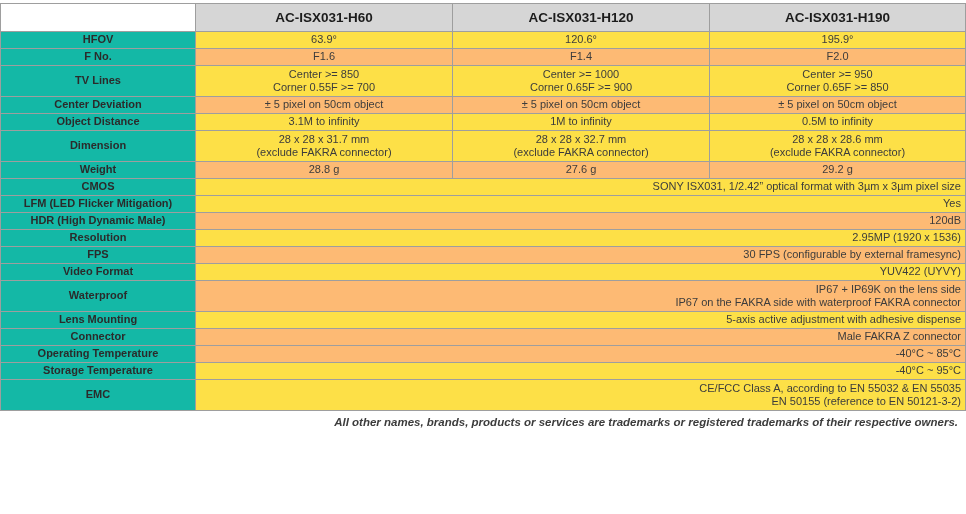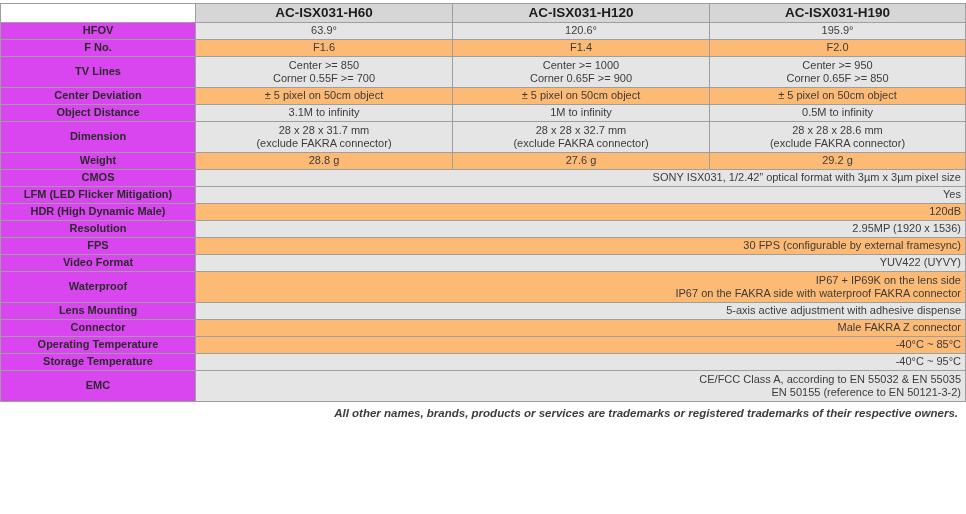--- a/index.html
+++ b/index.html
@@ -36,39 +36,39 @@
   th.corner {
     border: none;
     background: #ffffff;
   }
   
   thead th.prod {
     background: #d6d6d6;
     color: #1c1c1c;
     font-weight: bold;
     font-size: 13.5px;
-    height: 19px;
+    height: 28px;
     text-align: center;
   }
   
   tbody th.lbl {
-    background: #d946ef;
+    background: #14b8a6;
     color: #2b2b2b;
     font-weight: bold;
     text-align: center;
     padding: 1px 2px;
   }
   tbody tr {
     height: 17px;
   }
   tbody tr.dbl {
     height: 31px;
   }
   tbody td {
-    background: #e5e5e5;
+    background: #fde047;
     white-space: pre-line;
   }
   tbody tr.shaded td {
     background: #fdba74;
   }
   td.val {
     text-align: center;
   }
   td.span3 {
     text-align: right;

